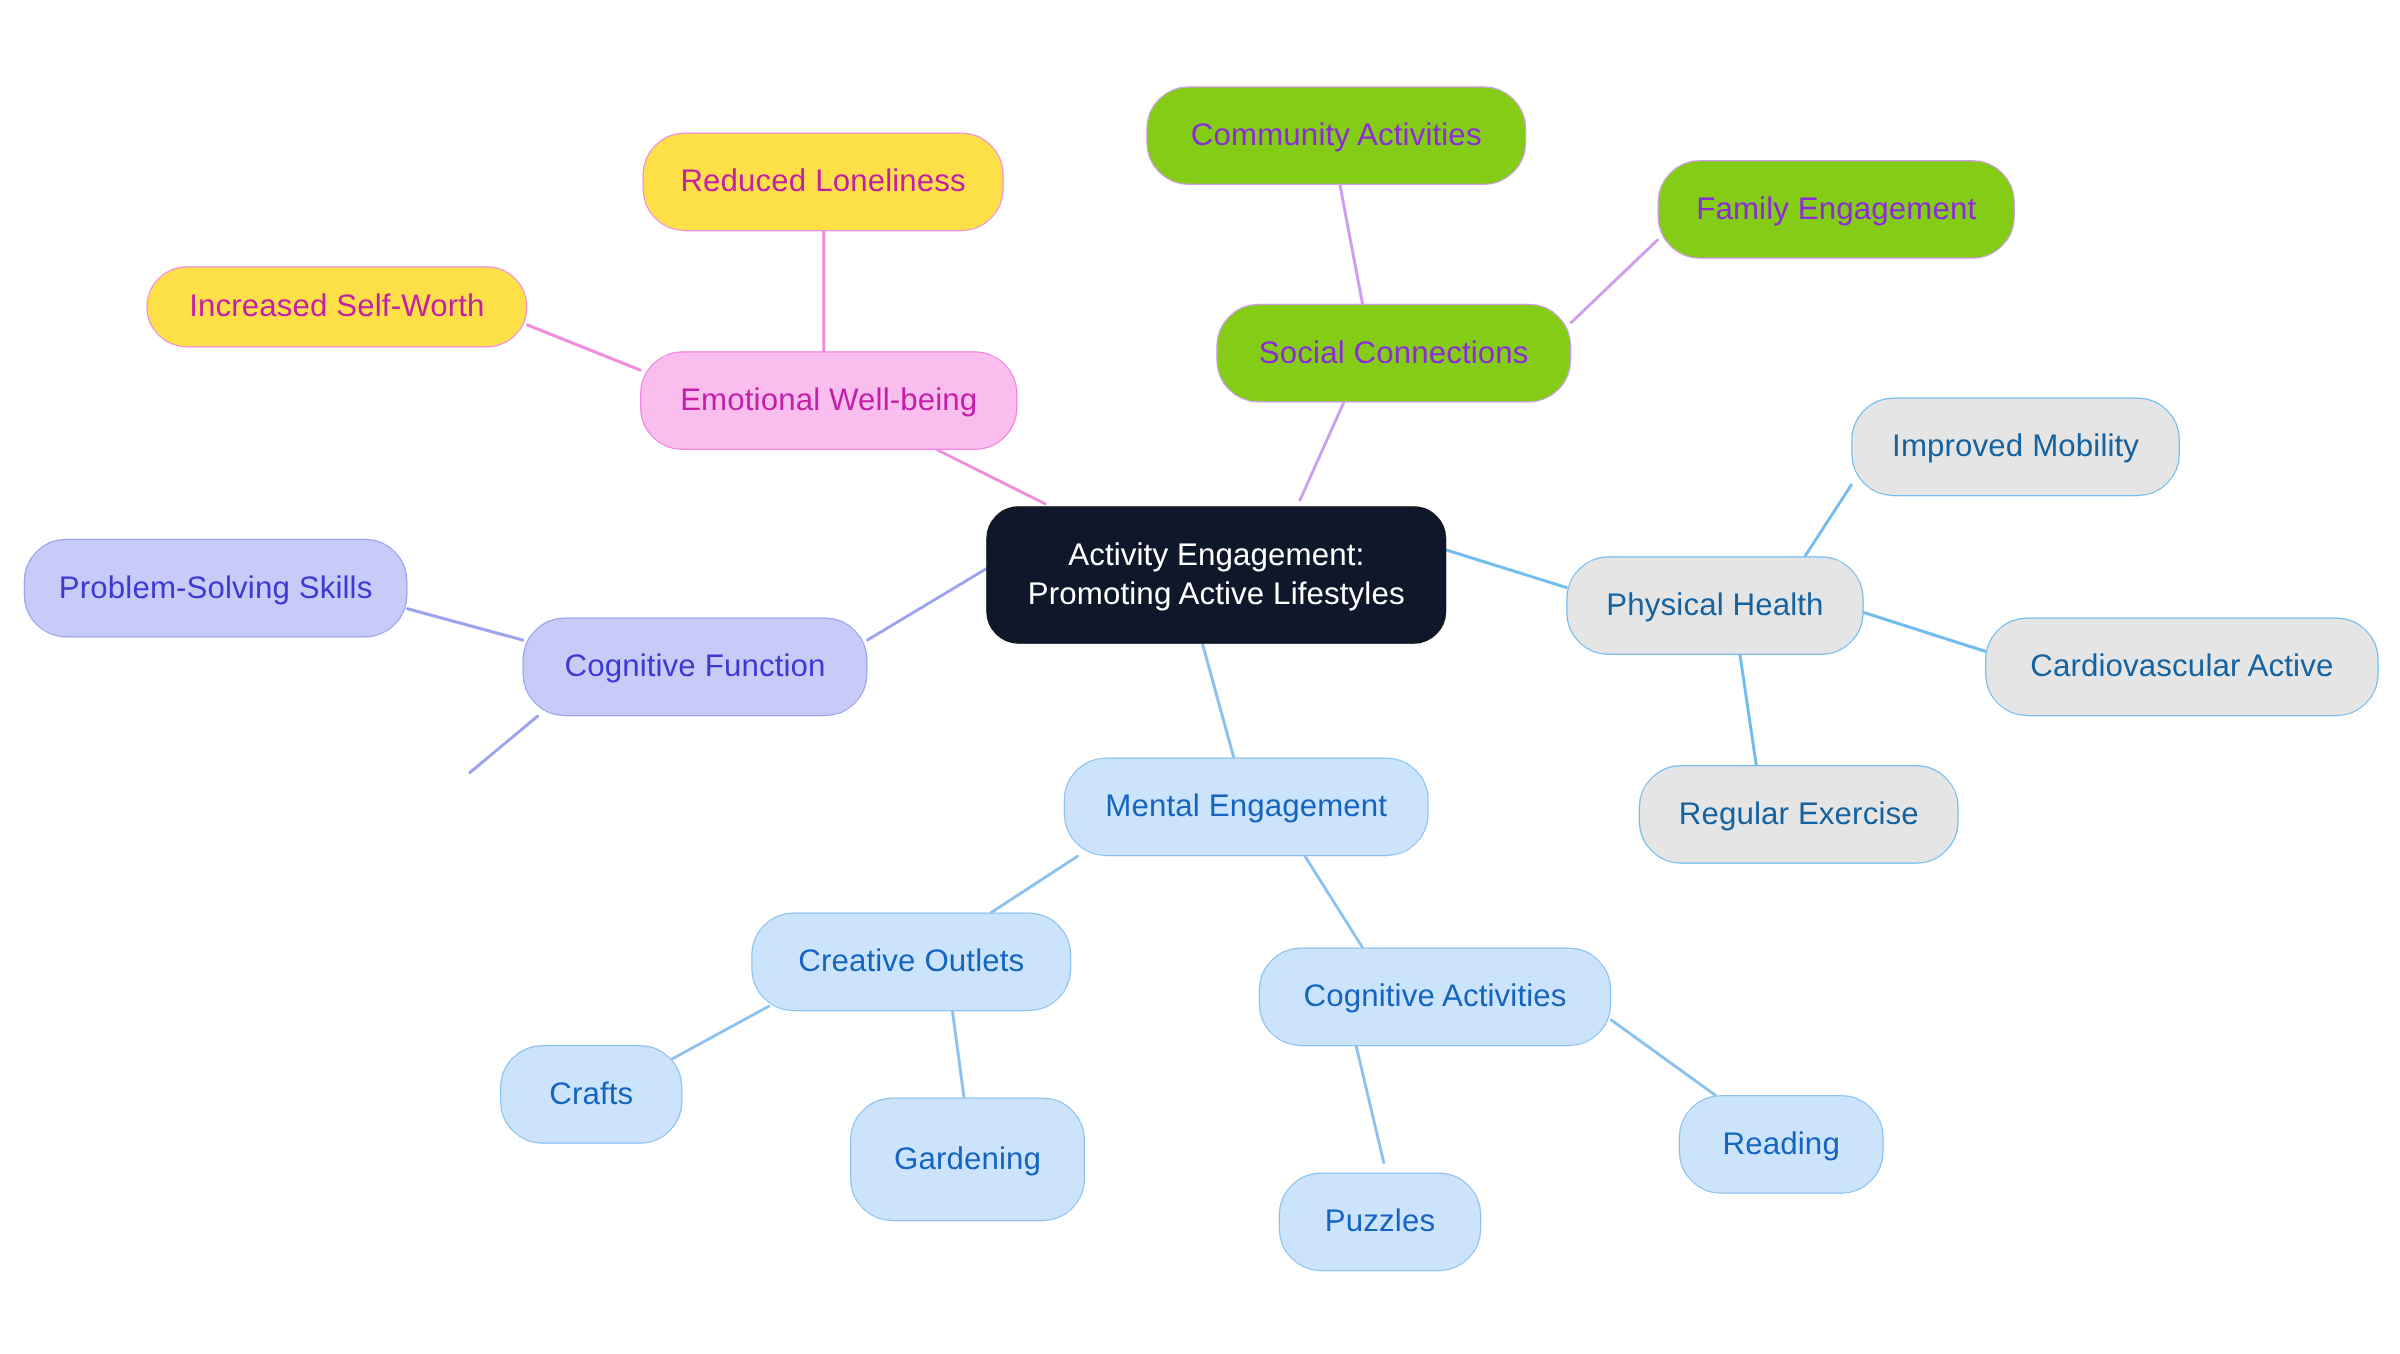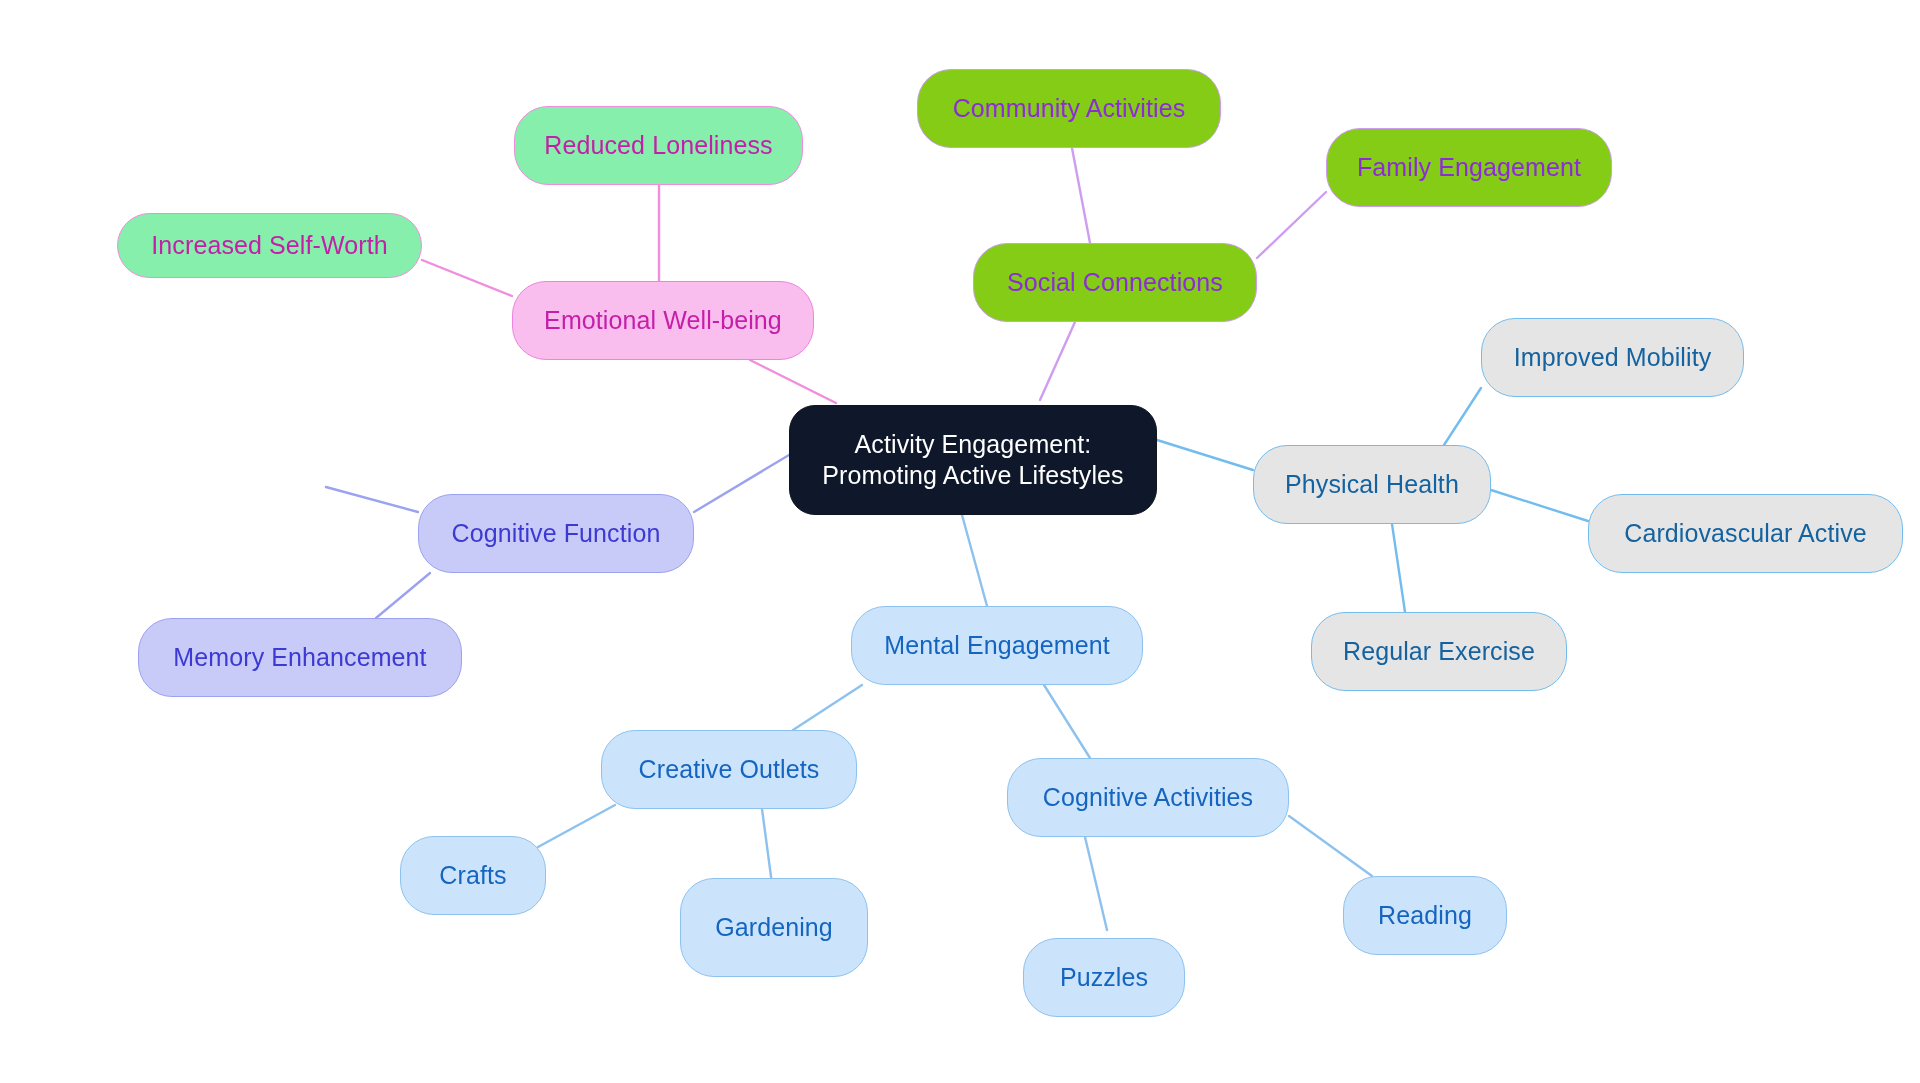--- a/index.html
+++ b/index.html
@@ -44,21 +44,21 @@
   }
   .node.root {
     background: #0f172a;
     border-color: #10141c;
     color: #ffffff;
     font-size: 25px;
     border-radius: 26px;
     z-index: 6;
   }
   .node.pink {
-    background: #86efac;
+    background: #fde047;
     border-color: #f08ddf;
     color: #c41fa8;
     font-size: 25px;
     border-radius: 34px;
     text-align: center;
   }
   .node.pink-deep {
     background: #f9bdee;
     border-color: #ee84dd;
     color: #c41fa8;
@@ -125,22 +125,22 @@
     <div class="node pink" style="left: 514px; top: 106px; width: 289px; height: 79px;">Reduced Loneliness</div>
     <div class="node pink" style="left: 117px; top: 213px; width: 305px; height: 65px;">Increased Self-Worth</div>
     <div class="node pink-deep" style="left: 512px; top: 281px; width: 302px; height: 79px;">Emotional Well-being</div>
     <div class="node lavender" style="left: 917px; top: 69px; width: 304px; height: 79px;">Community Activities</div>
     <div class="node lavender" style="left: 1326px; top: 128px; width: 286px; height: 79px;">Family Engagement</div>
     <div class="node lavender" style="left: 973px; top: 243px; width: 284px; height: 79px;">Social Connections</div>
     <div class="node blue" style="left: 1481px; top: 318px; width: 263px; height: 79px;">Improved Mobility</div>
     <div class="node blue" style="left: 1253px; top: 445px; width: 238px; height: 79px;">Physical Health</div>
     <div class="node blue" style="left: 1588px; top: 494px; width: 315px; height: 79px;">Cardiovascular Active</div>
     <div class="node blue" style="left: 1311px; top: 612px; width: 256px; height: 79px;">Regular Exercise</div>
+    <div class="node periwinkle" style="left: 19px; top: 431px; width: 307px; height: 79px;">Problem-Solving Skills</div>
     <div class="node periwinkle" style="left: 418px; top: 494px; width: 276px; height: 79px;">Cognitive Function</div>
-    <div class="node periwinkle" style="left: 138px; top: 618px; width: 324px; height: 79px;">Memory Enhancement</div>
     <div class="node lightblue" style="left: 851px; top: 606px; width: 292px; height: 79px;">Mental Engagement</div>
     <div class="node lightblue" style="left: 601px; top: 730px; width: 256px; height: 79px;">Creative Outlets</div>
     <div class="node lightblue" style="left: 1007px; top: 758px; width: 282px; height: 79px;">Cognitive Activities</div>
     <div class="node lightblue" style="left: 400px; top: 836px; width: 146px; height: 79px;">Crafts</div>
     <div class="node lightblue" style="left: 680px; top: 859px; width: 188px; height: 99px; margin-top: 19px;">Gardening</div>
     <div class="node lightblue" style="left: 1023px; top: 938px; width: 162px; height: 79px;">Puzzles</div>
     <div class="node lightblue" style="left: 1343px; top: 876px; width: 164px; height: 79px;">Reading</div>
   </div>
 
 </body></html>

